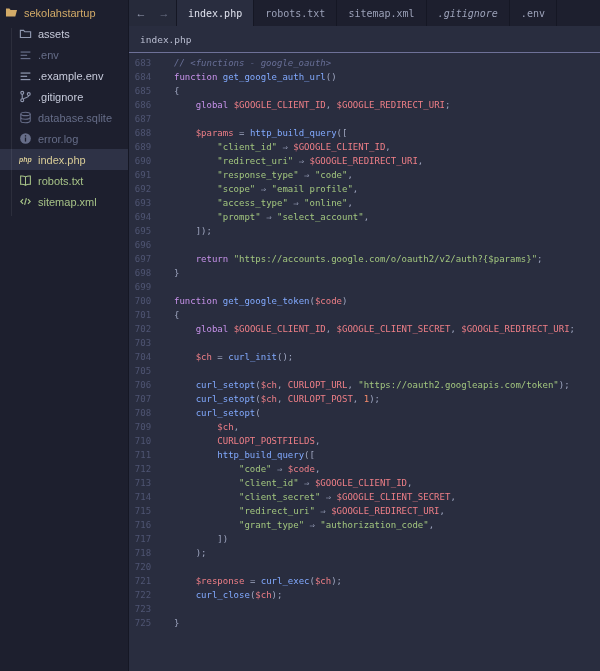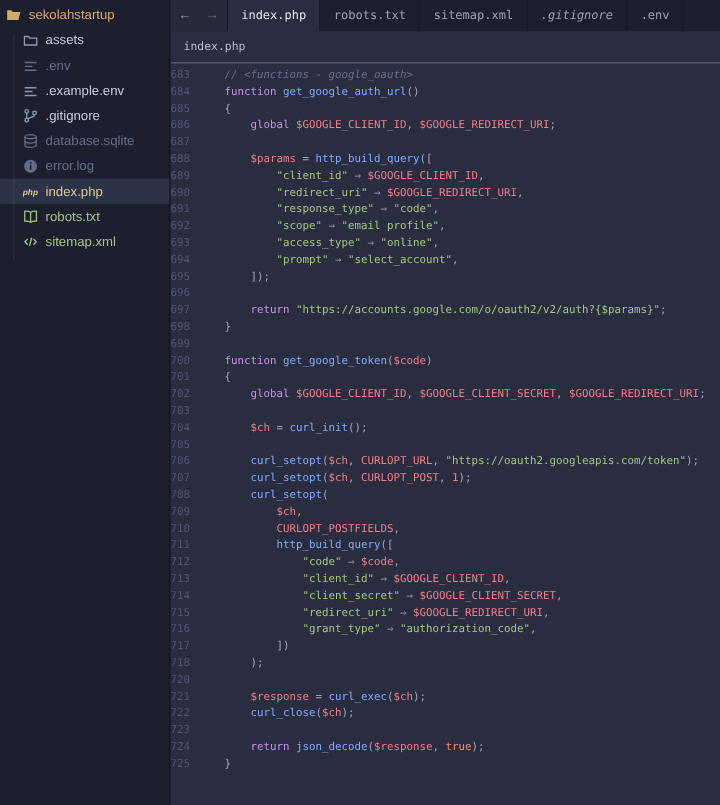--- a/index.html
+++ b/index.html
@@ -11,21 +11,21 @@
     --sb-normal:#c6cada; --sb-dim:#666d88; --sb-gold:#d3ab68;
     --sb-modified:#d8cb96; --sb-added:#a6c287; --icon-gray:#9098b0;
     --tab-text:#9ba1b8; --tab-text-active:#dfe2ee; --crumb-text:#b9bdd0;
   }
   *{box-sizing:border-box;margin:0;padding:0}
   html,body{width:600px;height:671px;overflow:hidden}
   body{background:var(--editor-bg);font-family:"Liberation Sans",sans-serif}
   .window{display:flex;width:600px;height:671px}
 
   
-  .sidebar{position:relative;width:142px;flex-shrink:0;background:var(--panel-bg);
+  .sidebar{position:relative;width:129px;flex-shrink:0;background:var(--panel-bg);
     border-right:1px solid var(--border-dark);font-size:11px;padding-top:2px}
   .tree-guide{position:absolute;left:11px;top:28px;width:1px;height:188px;
     background:rgba(255,255,255,.07)}
   .srow{height:21px;display:flex;align-items:center;gap:6px;padding-left:19px;
     white-space:nowrap;cursor:default}
   .srow.root{padding-left:5px}
   .srow.selected{background:var(--selected-bg)}
   .srow .fic{width:13px;height:13px;flex-shrink:0;display:flex;align-items:center;justify-content:center}
   .srow .fic svg{width:13px;height:13px;display:block}
   .st-normal{color:var(--sb-normal)} .st-ignored{color:var(--sb-dim)}
@@ -46,21 +46,21 @@
   .tab.active{background:var(--editor-bg);color:var(--tab-text-active)}
   .tab.italic{font-style:italic}
   .breadcrumb{height:27px;flex-shrink:0;background:var(--editor-bg);display:flex;align-items:center;
     padding-left:11px;font-family:"DejaVu Sans Mono",monospace;font-size:9.5px;
     color:var(--crumb-text);border-bottom:1px solid var(--rule-purple)}
 
   
   .code-area{flex:1;background:var(--editor-bg);padding-top:3px;overflow:hidden;
     font-family:"DejaVu Sans Mono",monospace;font-size:9px}
   .cl{display:flex;height:14px;line-height:14px;white-space:pre}
-  .ln{width:28px;flex-shrink:0;text-align:left;color:var(--line-number)}
+  .ln{width:28px;flex-shrink:0;text-align:center;color:var(--line-number)}
   .lc{padding-left:17px;color:var(--text-default)}
   .tk-cm{color:var(--comment);font-style:italic}
   .tk-kw{color:var(--keyword)}
   .tk-fn{color:var(--function)}
   .tk-str{color:var(--string)}
   .tk-var{color:var(--variable)}
   .tk-num{color:var(--number)}
   .tk-pn{color:var(--punct)}
 </style>
 </head>
@@ -234,18 +234,17 @@
         <div class="cl"><span class="ln">713</span><span class="lc"><span class="tk-pn">            </span><span class="tk-str">"client_id"</span><span class="tk-pn"> ⇒ </span><span class="tk-var">$GOOGLE_CLIENT_ID</span><span class="tk-pn">,</span></span></div>
         <div class="cl"><span class="ln">714</span><span class="lc"><span class="tk-pn">            </span><span class="tk-str">"client_secret"</span><span class="tk-pn"> ⇒ </span><span class="tk-var">$GOOGLE_CLIENT_SECRET</span><span class="tk-pn">,</span></span></div>
         <div class="cl"><span class="ln">715</span><span class="lc"><span class="tk-pn">            </span><span class="tk-str">"redirect_uri"</span><span class="tk-pn"> ⇒ </span><span class="tk-var">$GOOGLE_REDIRECT_URI</span><span class="tk-pn">,</span></span></div>
         <div class="cl"><span class="ln">716</span><span class="lc"><span class="tk-pn">            </span><span class="tk-str">"grant_type"</span><span class="tk-pn"> ⇒ </span><span class="tk-str">"authorization_code"</span><span class="tk-pn">,</span></span></div>
         <div class="cl"><span class="ln">717</span><span class="lc"><span class="tk-pn">        ])</span></span></div>
         <div class="cl"><span class="ln">718</span><span class="lc"><span class="tk-pn">    );</span></span></div>
         <div class="cl"><span class="ln">720</span><span class="lc"></span></div>
         <div class="cl"><span class="ln">721</span><span class="lc"><span class="tk-pn">    </span><span class="tk-var">$response</span><span class="tk-pn"> = </span><span class="tk-fn">curl_exec</span><span class="tk-pn">(</span><span class="tk-var">$ch</span><span class="tk-pn">);</span></span></div>
         <div class="cl"><span class="ln">722</span><span class="lc"><span class="tk-pn">    </span><span class="tk-fn">curl_close</span><span class="tk-pn">(</span><span class="tk-var">$ch</span><span class="tk-pn">);</span></span></div>
         <div class="cl"><span class="ln">723</span><span class="lc"></span></div>
-        <div class="cl"><span class="ln">724</span><span class="lc"><span class="tk-pn">    </span><span class="tk-kw">return </span><span class="tk-fn">json_decode</span><span class="tk-pn">(</span><span class="tk-var">$response</span><span class="tk-pn">, </span><span class="tk-num">true</span><span class="tk-pn">);</span></span></div>
         <div class="cl"><span class="ln">725</span><span class="lc"><span class="tk-pn">}</span></span></div>
       </div>
 
   </div>
 </div>
 
 </body></html>

